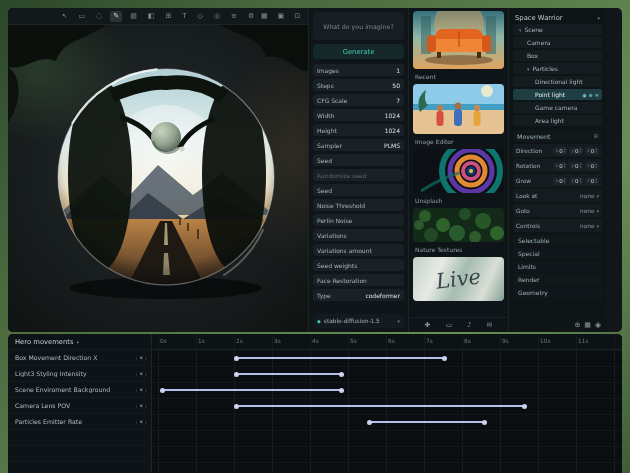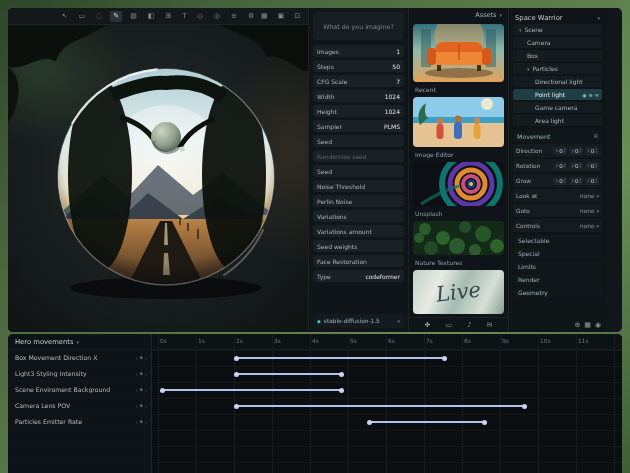--- a/index.html
+++ b/index.html
@@ -186,20 +186,21 @@
           </g>
           <circle cx="158" cy="152" r="108" fill="none" stroke="#e8eef0" stroke-opacity=".3" stroke-width="1.4"></circle>
           <path d="M64.5,98 A108,108 0 0 1 148.6,44.4" stroke="#ffffff" stroke-opacity=".8" stroke-width="2.4" fill="none" stroke-linecap="round"></path>
           <path d="M216,250 A108,108 0 0 0 255,205" stroke="#ffffff" stroke-opacity=".28" stroke-width="2" fill="none" stroke-linecap="round"></path>
         </svg>
       </div>
     </div>
 
     <div class="gen-panel">
       <div class="prompt-box">What do you imagine?</div>
+      <div class="generate-btn">Generate</div>
       <div class="param-list">
           <div class="param-row">
             <span class="p-label">Images</span>
             <span class="p-value">1</span>
           </div>
           <div class="param-row">
             <span class="p-label">Steps</span>
             <span class="p-value">50</span>
           </div>
           <div class="param-row">
@@ -260,24 +261,20 @@
           </div>
         </div>
       <div class="model-row">
         <span class="model-dot">◆</span>
         <span class="model-label">stable-diffusion-1.5</span>
         <span class="chev">▾</span>
       </div>
     </div>
 
     <div class="assets-panel">
-      <div class="assets-header">
-        <span class="assets-title">Assets</span>
-        <span class="chev">▾</span>
-      </div>
       <div class="asset-list">
           <div class="thumb" style="height: 58px;">
             <svg viewBox="0 0 91 58" preserveAspectRatio="none">
               <defs>
                 <linearGradient id="cb1" x1="0" y1="0" x2="0" y2="1">
                   <stop offset="0" stop-color="#35707c"></stop>
                   <stop offset=".45" stop-color="#8fb9a8"></stop>
                   <stop offset="1" stop-color="#e0a25e"></stop>
                 </linearGradient>
               </defs>

